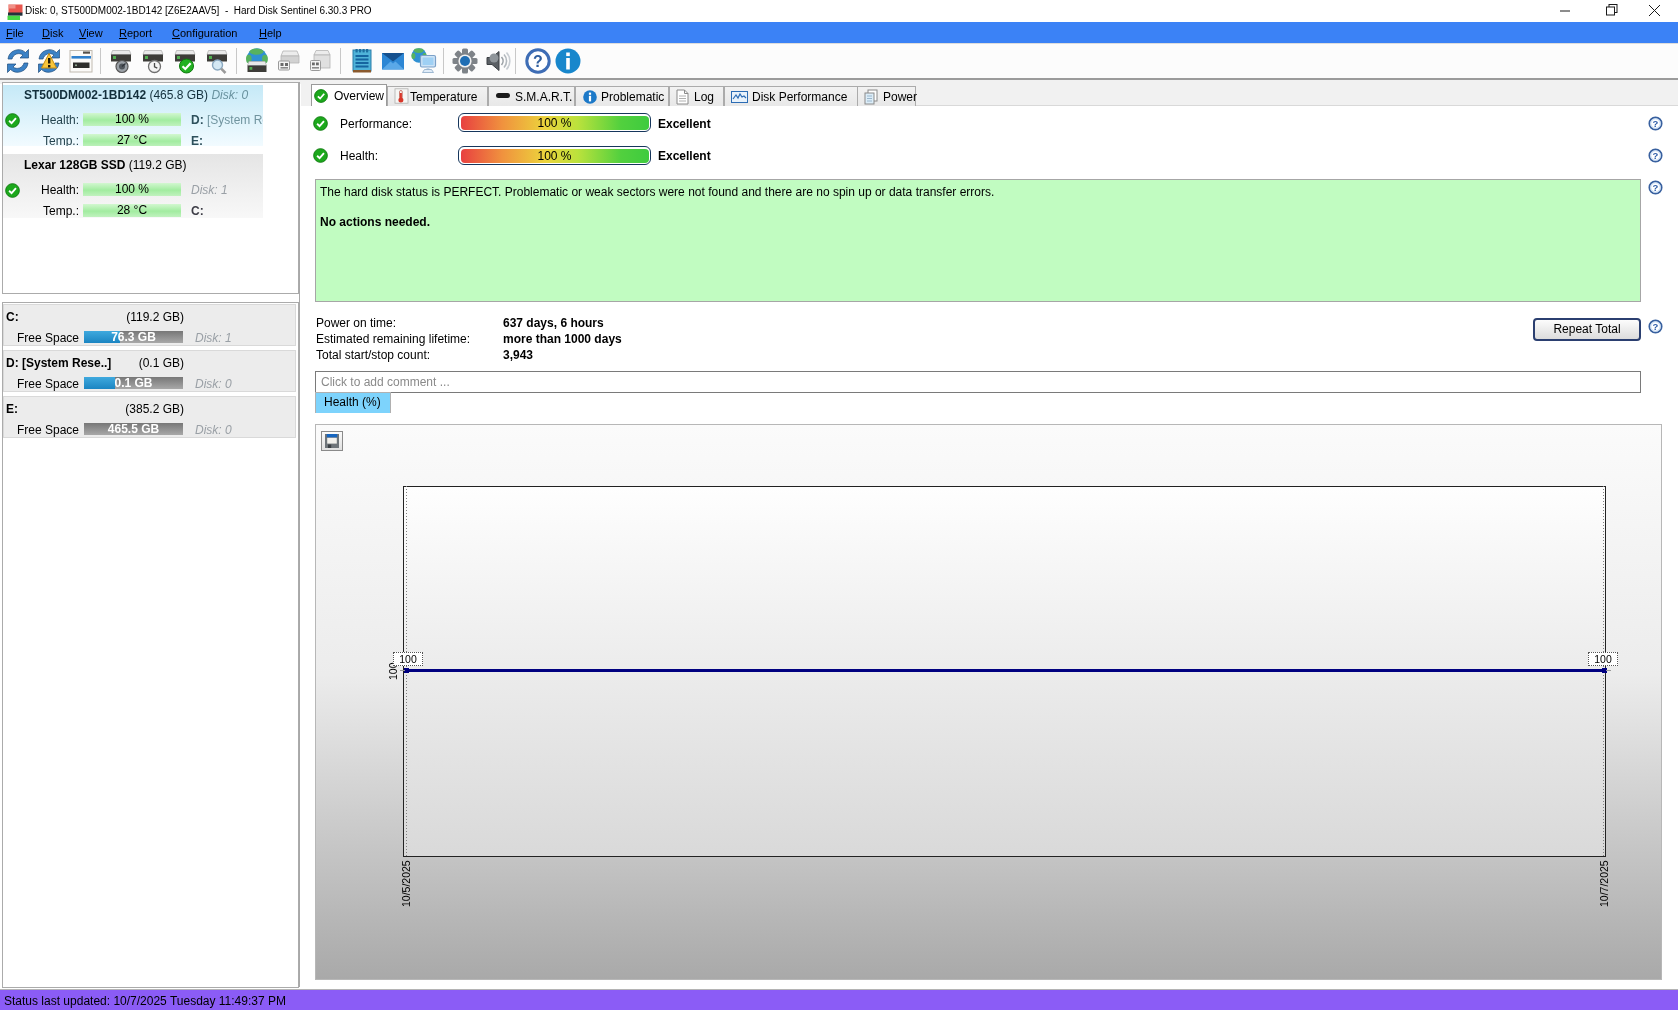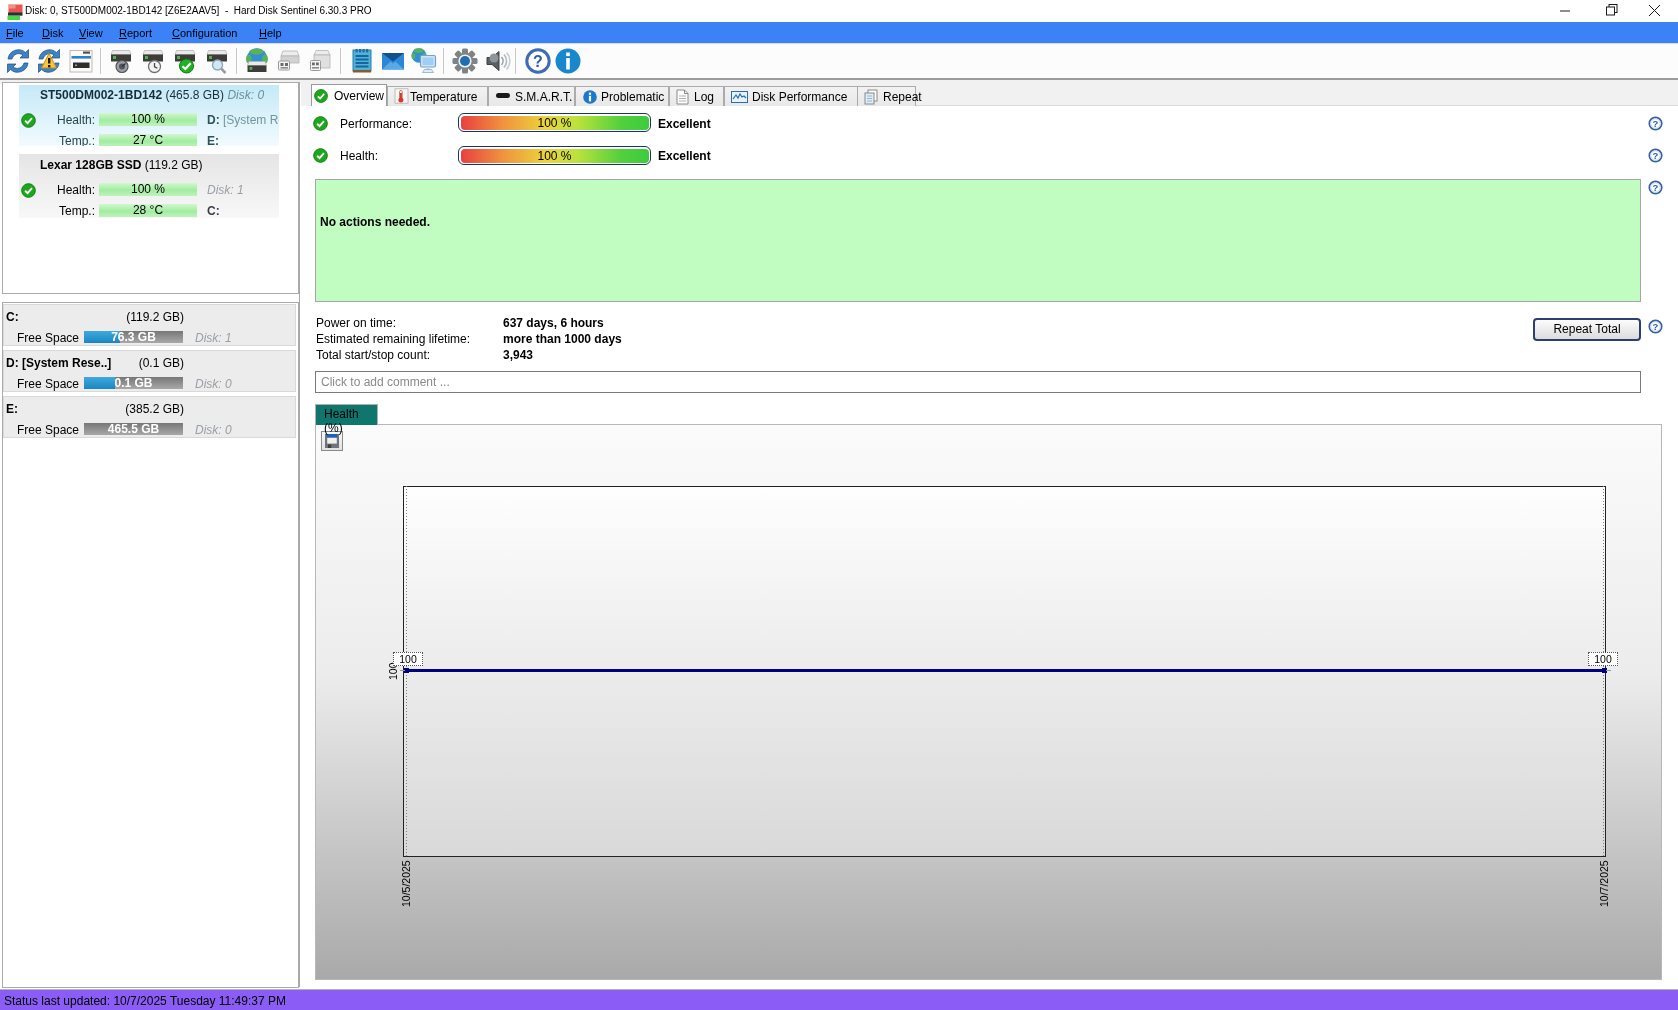--- a/index.html
+++ b/index.html
@@ -15,21 +15,21 @@
 
 #menubar{left:0;top:22px;width:1678px;height:22px;background:#3b82f6;border-bottom:1px solid #ddd}
 .menuitem{position:absolute;top:5px;font-size:11px}
 .menuitem u{text-decoration:underline}
 
 #toolbar{left:0;top:44px;width:1678px;height:36px;background:#fcfcfc;border-bottom:2px solid #9b9b9b}
 .tbtn{position:absolute;top:3px;width:28px;height:28px}
 .tsep{position:absolute;top:4px;width:1px;height:26px;background:#c8c8c8}
 
 .lbox{position:absolute;background:#fff;border:1px solid #ababab}
-.diskitem{position:absolute;left:16px;width:260px;white-space:nowrap;overflow:hidden}
+.diskitem{position:absolute;left:0;width:260px;white-space:nowrap;overflow:hidden}
 .pbar{position:absolute;height:13px;width:98px;text-align:center;font-size:12px;line-height:13px;background:linear-gradient(#d2f7d0,#a2eca0 55%,#c0f2be)}
 .fbar{position:absolute;height:12px;width:99px;background:linear-gradient(#777,#a8a8a8);color:#fff;font-weight:bold;text-align:center;font-size:12px;line-height:12px}
 .fbar .fill{position:absolute;left:0;top:0;bottom:0;background:linear-gradient(#3fa9de,#1b85c2)}
 .fbar span{position:relative}
 .prow{position:absolute;left:0;width:293px;height:42px;background:#ececec;border:1px solid #d9d9d9}
 
 .tab{position:absolute;height:20px;background:linear-gradient(#f2f2f2,#e8e8e8);border:1px solid #ababab;border-bottom:none;font-size:12px}
 .tabactive{background:#fff;z-index:3}
 .tablabel{position:absolute;top:3px}
 .hbar{position:absolute;width:193px;height:19px;border:1px solid #16365c;border-radius:6px;padding:1.5px;background:#fff}
@@ -357,21 +357,21 @@
 <div class="tab" style="left:857px;top:86px;width:59px">
   <svg class="abs" style="left:6px;top:2px" width="15" height="16" viewBox="0 0 15 16">
       <rect x="4" y="1" width="9" height="11" fill="#fff" stroke="#8a8a8a"></rect>
       <rect x="1" y="4" width="9" height="11" fill="#dcedf8" stroke="#8a8a8a"></rect>
       <g stroke="#9ab6cc">
         <line x1="3" y1="7" x2="8" y2="7"></line>
         <line x1="3" y1="9.5" x2="8" y2="9.5"></line>
         <line x1="3" y1="12" x2="8" y2="12"></line>
       </g>
     </svg>
-  <div class="tablabel" style="left:25px">Repeat</div>
+  <div class="tablabel" style="left:25px">Power</div>
 </div>
 
 <svg class="abs" style="left:313px;top:116px" width="15" height="15" viewBox="0 0 16 16">
     <circle cx="8" cy="8" r="7.3" fill="#1ca81c" stroke="#0e7c0e" stroke-width="1"></circle>
     <path d="M4.4 8.3 L7 10.8 L11.7 5.4" stroke="#fff" stroke-width="2" fill="none"></path>
   </svg>
 <div class="abs" style="left:340px;top:117px">Performance:</div>
 <div class="hbar" style="left:458px;top:113px">
     <div class="in">100 %</div>
   </div>
@@ -401,37 +401,38 @@
     <circle cx="7.5" cy="7.5" r="4.8" fill="none" stroke="#b9d2ef" stroke-width="1"></circle>
     <text x="7.5" y="11" text-anchor="middle" font-size="9.5" font-weight="bold" fill="#2d5ca8" font-family="Liberation Sans">?</text>
   </svg>
 <svg class="helpq" style="left:1648px;top:319px" viewBox="0 0 15 15">
     <circle cx="7.5" cy="7.5" r="6.2" fill="#fff" stroke="#38609f" stroke-width="1.7"></circle>
     <circle cx="7.5" cy="7.5" r="4.8" fill="none" stroke="#b9d2ef" stroke-width="1"></circle>
     <text x="7.5" y="11" text-anchor="middle" font-size="9.5" font-weight="bold" fill="#2d5ca8" font-family="Liberation Sans">?</text>
   </svg>
 
 <div class="abs" style="left:315px;top:179px;width:1326px;height:123px;background:#c1fcc1;border:1px solid #a6a6a6">
+  <div class="abs" style="left:4px;top:5px">The hard disk status is PERFECT. Problematic or weak sectors were not found and there are no spin up or data transfer errors.</div>
   <div class="abs b" style="left:4px;top:35px">No actions needed.</div>
 </div>
 
 <div class="abs" style="left:316px;top:316px">Power on time:</div>
 <div class="abs b" style="left:503px;top:316px">637 days, 6 hours</div>
 <div class="abs" style="left:316px;top:332px">Estimated remaining lifetime:</div>
 <div class="abs b" style="left:503px;top:332px">more than 1000 days</div>
 <div class="abs" style="left:316px;top:348px">Total start/stop count:</div>
 <div class="abs b" style="left:503px;top:348px">3,943</div>
 
 <div class="abs" style="left:1533px;top:318px;width:108px;height:23px;background:linear-gradient(#fcfcfc,#dcdcdc);border:2px solid #2b3f70;border-radius:4px;text-align:center;line-height:19px">Repeat Total</div>
 
 <div class="abs" style="left:315px;top:371px;width:1326px;height:22px;background:#fff;border:1px solid #7a7a7a">
   <div class="abs" style="left:5px;top:3px;color:#8a8a8a">Click to add comment ...</div>
 </div>
 
-<div class="abs" style="left:315px;top:404px;width:63px;height:21px;background:#0f766e;border:1px solid #b0b0b0;border-bottom:none;z-index:2">
+<div class="abs" style="left:315px;top:392px;width:76px;height:21px;background:#7dd3fc;border:1px solid #b0b0b0;border-bottom:none;z-index:2">
   <div class="abs" style="left:8px;top:2px">Health (%)</div>
 </div>
 
 <div class="abs" id="chartpanel">
   <div class="abs" style="left:5px;top:6px;width:22px;height:20px;background:linear-gradient(#fafafa,#e0e0e0);border:1px solid #8a8a8a">
     <svg class="abs" style="left:2px;top:1px" width="16" height="16" viewBox="0 0 16 16">
       <rect x="1" y="1" width="14" height="14" fill="#6e7479"></rect>
       <rect x="2.8" y="1" width="10.4" height="3.4" fill="#1565c0"></rect>
       <rect x="3.2" y="4.8" width="9.6" height="5.8" fill="#f2f0ec"></rect>
       <rect x="4" y="11.5" width="3.2" height="3.5" fill="#3a3f44"></rect>

